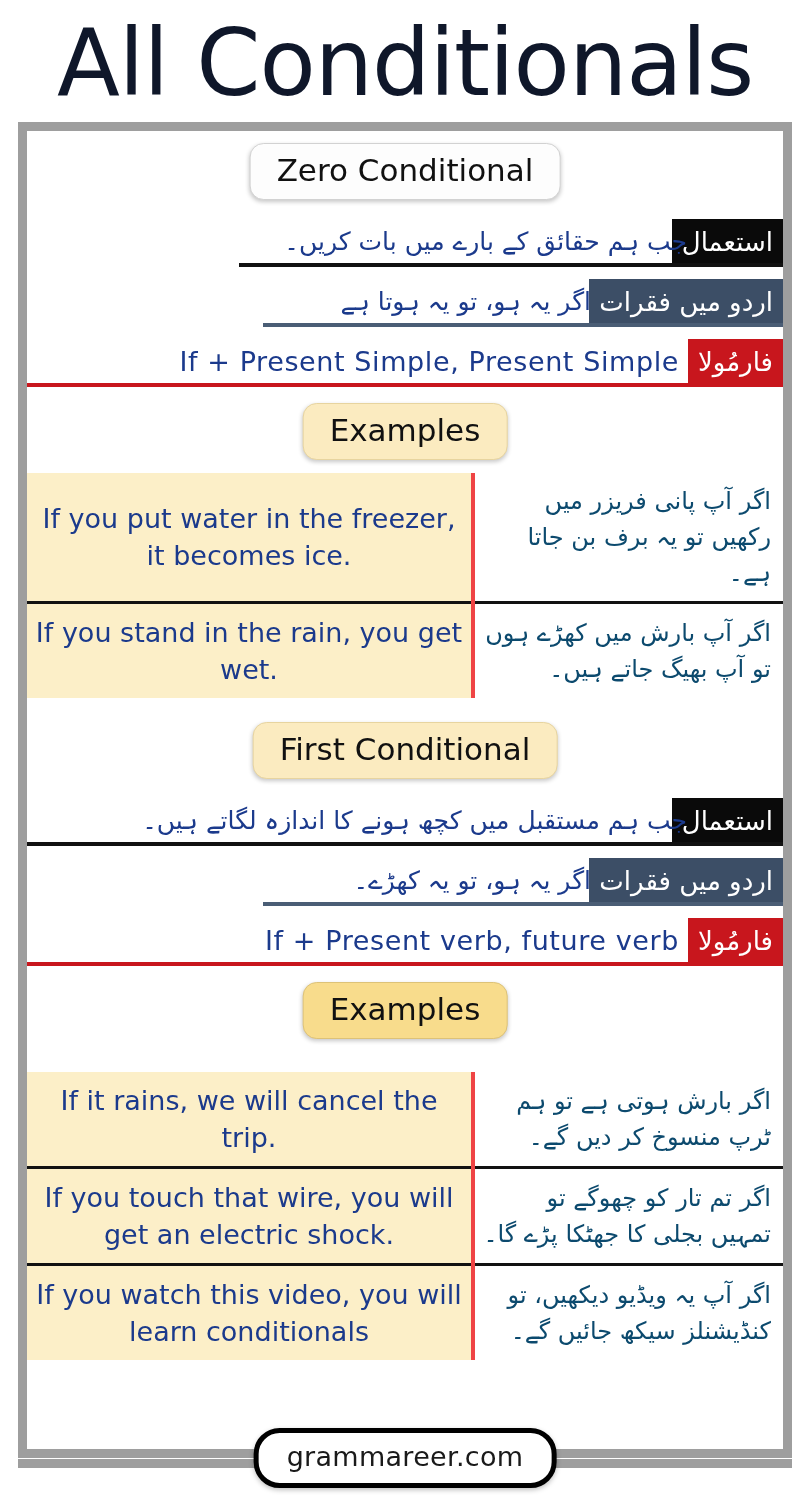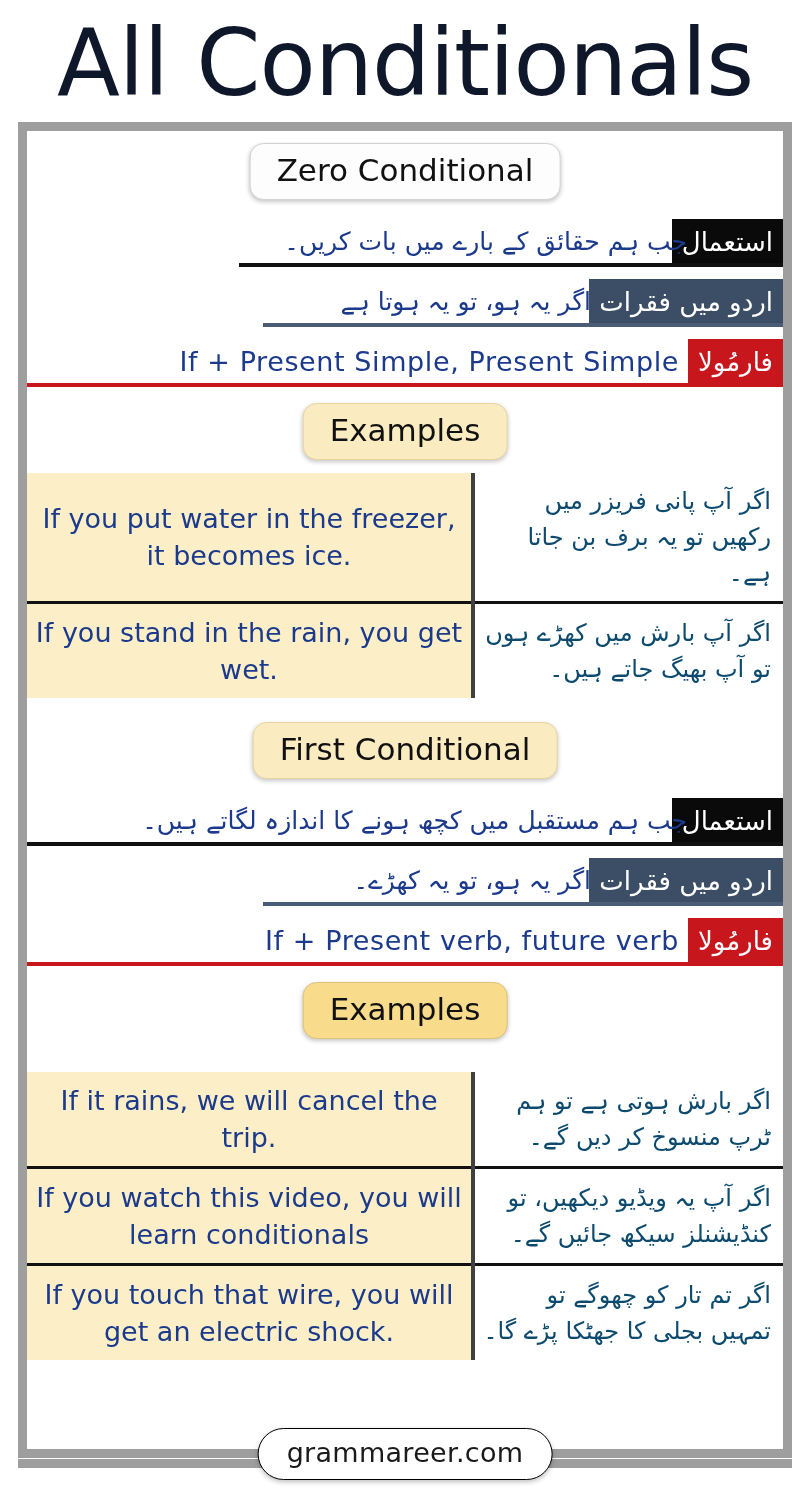--- a/index.html
+++ b/index.html
@@ -150,21 +150,21 @@
   .ex-table tr:last-child td { border-bottom: none; }
 
   td.cell-en {
     width: 428px;
     background: #FCEFC8;
     color: #1B3A8C;
     text-align: center;
     font-family: "DejaVu Sans", sans-serif;
     font-size: 27px;
     line-height: 37px;
-    border-right: 4px solid #404040;
+    border-right: 4px solid #ef4444;
   }
   td.cell-ur {
     background: #ffffff;
     color: #0c4a6e;
     direction: rtl;
     text-align: right;
     font-family: "DejaVu Sans", sans-serif;
     font-size: 24px;
     line-height: 36px;
     padding-right: 12px;
@@ -178,21 +178,21 @@
     width: 774px;
     height: 9px;
     background: #9e9e9e;
   }
   .site-badge {
     position: absolute;
     left: 50%;
     top: 1428px;
     transform: translateX(-50%);
     background: #ffffff;
-    border: 1px solid #000000;
+    border: 5px solid #000000;
     border-radius: 26px;
     box-shadow: 0 2px 5px rgba(0,0,0,0.25);
     padding: 9px 28px 11px 28px;
     font-family: "DejaVu Sans", sans-serif;
     font-size: 27px;
     line-height: 30px;
     color: #1a1a1a;
     white-space: nowrap;
     letter-spacing: 0.3px;
   }
@@ -262,27 +262,27 @@
 
     <div class="pill yellow" style="top:851px;">Examples</div>
 
     <table class="ex-table" style="top:941px;">
       <tbody>
         <tr>
           <td class="cell-en">If it rains, we will cancel the trip.</td>
           <td class="cell-ur">اگر بارش ہوتی ہے تو ہم ٹرپ منسوخ کر دیں گے۔</td>
         </tr>
         <tr>
+          <td class="cell-en">If you touch that wire, you will get an electric shock.</td>
+          <td class="cell-ur">اگر تم تار کو چھوگے تو تمہیں بجلی کا جھٹکا پڑے گا۔</td>
+        </tr>
+        <tr>
           <td class="cell-en">If you watch this video, you will learn conditionals</td>
           <td class="cell-ur">اگر آپ یہ ویڈیو دیکھیں، تو کنڈیشنلز سیکھ جائیں گے۔</td>
         </tr>
-        <tr>
-          <td class="cell-en">If you touch that wire, you will get an electric shock.</td>
-          <td class="cell-ur">اگر تم تار کو چھوگے تو تمہیں بجلی کا جھٹکا پڑے گا۔</td>
-        </tr>
       </tbody>
     </table>
 
   </div>
 </div>
 
 <div class="footer-bar"></div>
 <div class="site-badge">grammareer.com</div>
 
 </body></html>

